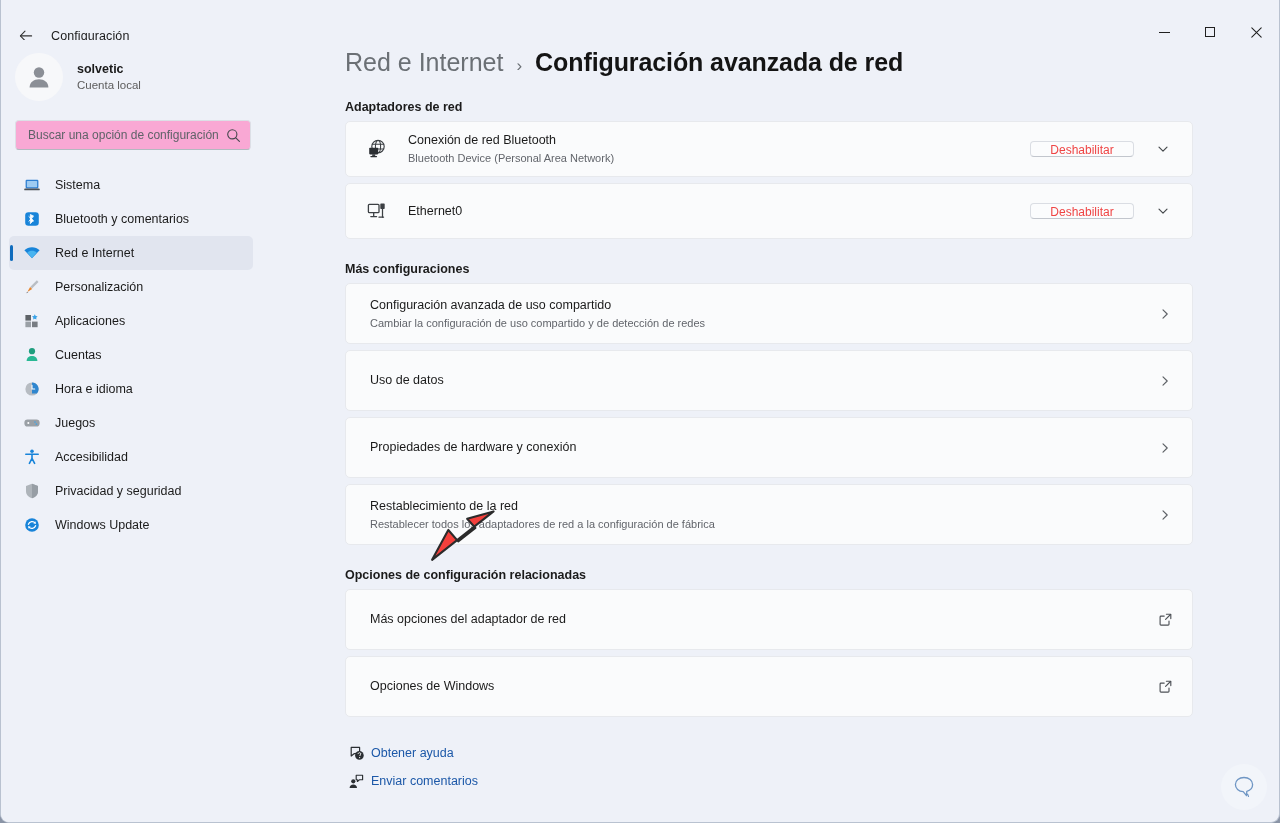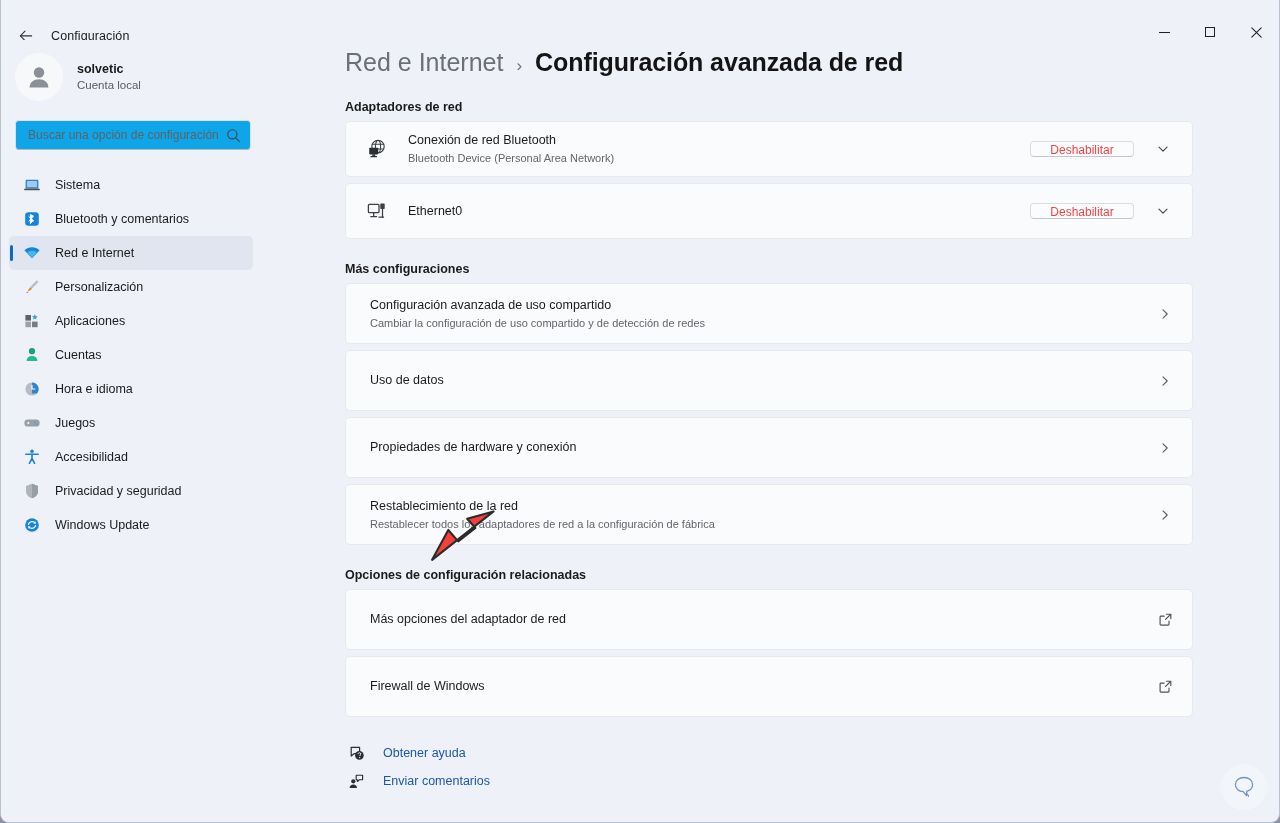--- a/index.html
+++ b/index.html
@@ -66,21 +66,21 @@
     display: flex; align-items: center; justify-content: center;
     flex: 0 0 48px;
   }
   #profile-text { margin-left: 14px; }
   #profile-name { font-size: 12.5px; font-weight: bold; color: #1b1b1b; line-height: 1.35; }
   #profile-sub { font-size: 11.5px; color: #5d5d5d; line-height: 1.35; }
 
   #searchwrap {
     margin: 14px 0 0 14px;
     width: 236px; height: 30px;
-    background: #0ea5e9;
+    background: #f9a8d4;
     border: 1px solid #dcdfe6;
     border-bottom-color: #b4b8c0;
     border-radius: 4px;
     display: flex; align-items: center;
     position: relative;
   }
   #search-input {
     border: none; outline: none; background: transparent;
     width: 200px; margin-left: 10px;
     font-family: "Liberation Sans", sans-serif;
@@ -182,21 +182,21 @@
   #links { margin: 22px 0 0 76px; }
   .link-row {
     display: flex; align-items: center;
     height: 28px; margin-bottom: 0px; cursor: default;
   }
   .link-ico {
     width: 22px; flex: 0 0 22px;
     display: flex; align-items: center; justify-content: center;
   }
   .link-text {
-    margin-left: 16px;
+    margin-left: 4px;
     font-size: 12.5px; color: #1c58a8;
   }
 
   
   #red-arrow {
     position: absolute; left: 428px; top: 504px;
     width: 70px; height: 64px;
     pointer-events: none;
   }
 
@@ -515,21 +515,21 @@
           <svg width="15" height="15" viewBox="0 0 15 15">
             <path d="M8.4 2.2h4.4v4.4" fill="none" stroke="#4d5156" stroke-width="1.15" stroke-linecap="round" stroke-linejoin="round"></path>
             <path d="M12.5 2.5 7.6 7.4" stroke="#4d5156" stroke-width="1.15" stroke-linecap="round"></path>
             <path d="M11 9.1v3.1a.9.9 0 0 1-.9.9H3a.9.9 0 0 1-.9-.9V5a.9.9 0 0 1 .9-.9h3.2" fill="none" stroke="#4d5156" stroke-width="1.15" stroke-linecap="round" stroke-linejoin="round"></path>
           </svg>
         </span>
       </div>
 
       <div class="card nav-card">
         <div class="card-body">
-          <div class="card-title">Firewall de Windows</div>
+          <div class="card-title">Opciones de Windows</div>
         </div>
         <span class="ext-link">
           <svg width="15" height="15" viewBox="0 0 15 15">
             <path d="M8.4 2.2h4.4v4.4" fill="none" stroke="#4d5156" stroke-width="1.15" stroke-linecap="round" stroke-linejoin="round"></path>
             <path d="M12.5 2.5 7.6 7.4" stroke="#4d5156" stroke-width="1.15" stroke-linecap="round"></path>
             <path d="M11 9.1v3.1a.9.9 0 0 1-.9.9H3a.9.9 0 0 1-.9-.9V5a.9.9 0 0 1 .9-.9h3.2" fill="none" stroke="#4d5156" stroke-width="1.15" stroke-linecap="round" stroke-linejoin="round"></path>
           </svg>
         </span>
       </div>
     </div>

